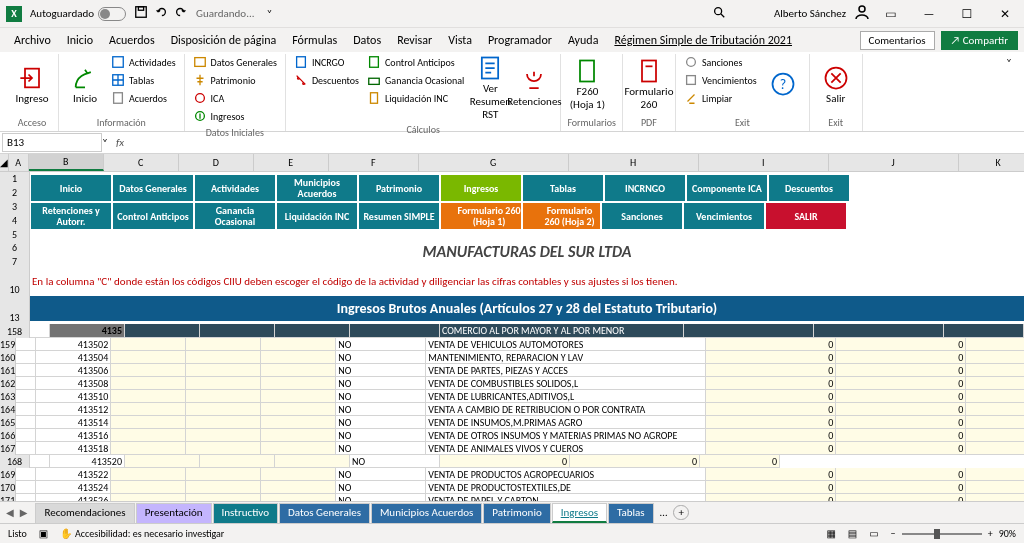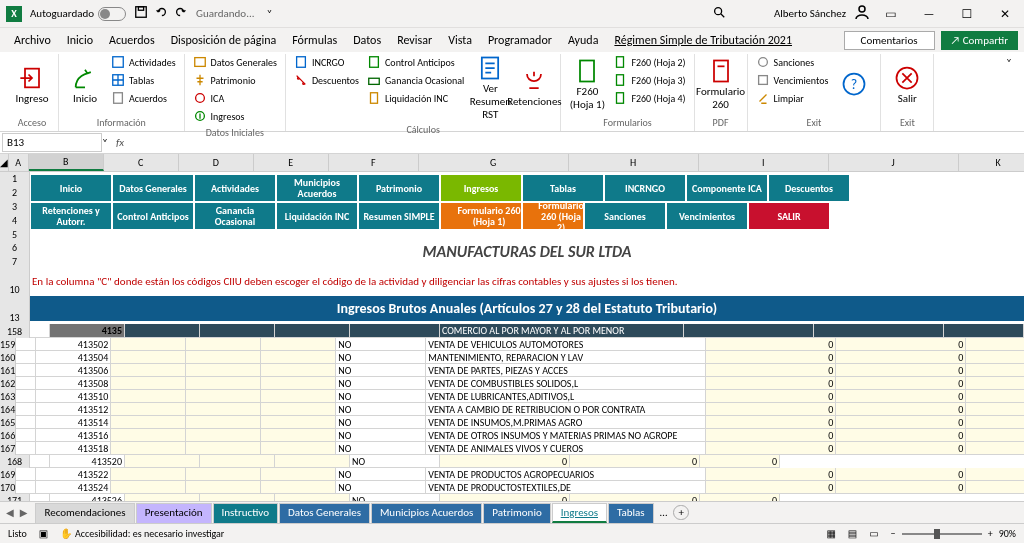--- a/index.html
+++ b/index.html
@@ -13,21 +13,21 @@
 .qat svg { width: 14px; height: 14px; }
 .filename { flex: 0 0 auto; margin-left: 20px; font-size: 11px; }
 .saving { color: #666; font-size: 11px; }
 .sp { flex: 1; }
 .winbtns { display: flex; gap: 12px; align-items: center; }
 .winbtns span { width: 26px; text-align: center; font-size: 12px; }
 .menubar { height: 24px; background: #f3f2f1; display: flex; align-items: center; padding: 0 6px; gap: 2px; }
 .menubar .mi { padding: 3px 8px; font-size: 12px; }
 .menubar .mi.addin { text-decoration: underline; }
 .menubar .right { margin-left: auto; display: flex; gap: 6px; }
-.btn-comments { border: 1px solid #aaa; background: #fff; padding: 2px 16px; font-size: 11px; }
+.btn-comments { border: 1px solid #aaa; background: #fff; padding: 2px 8px; font-size: 11px; }
 .btn-share { background: #107c41; color: #fff; padding: 3px 10px; font-size: 11px; border: none; }
 .ribbon { height: 80px; background: #fff; border-bottom: 1px solid #d4d4d4; display: flex; padding: 2px 6px 0 6px; }
 .rgroup { display: flex; flex-direction: column; border-right: 1px solid #e1e1e1; padding: 0 6px; }
 .rgroup-body { flex: 1; display: flex; gap: 4px; }
 .rgroup-label { text-align: center; font-size: 10px; color: #666; padding: 2px 0; }
 .big-btn { display: flex; flex-direction: column; align-items: center; justify-content: center; width: 40px; font-size: 11px; text-align: center; }
 .big-btn svg { width: 28px; height: 28px; }
 .col-btns { display: flex; flex-direction: column; gap: 2px; }
 .sm-btn { display: flex; align-items: center; gap: 4px; font-size: 10px; white-space: nowrap; padding: 1px 2px; }
 .sm-btn svg { width: 14px; height: 14px; }
@@ -262,40 +262,20 @@
     <div class="rgroup-label">Cálculos</div>
   </div>
   <div class="rgroup">
     <div class="rgroup-body">
       <div class="big-btn">
           <svg viewBox="0 0 24 24" style="color:#080">
             <rect x="6" y="3" width="12" height="18"></rect>
           </svg>
           <span>F260 (Hoja 1)</span>
         </div>
-      <div class="col-btns">
-        <div class="sm-btn">
-            <svg viewBox="0 0 16 16" style="color:#080">
-              <rect x="4" y="2" width="8" height="12"></rect>
-            </svg>
-            <span>F260 (Hoja 2)</span>
-          </div>
-        <div class="sm-btn">
-            <svg viewBox="0 0 16 16" style="color:#080">
-              <rect x="4" y="2" width="8" height="12"></rect>
-            </svg>
-            <span>F260 (Hoja 3)</span>
-          </div>
-        <div class="sm-btn">
-            <svg viewBox="0 0 16 16" style="color:#080">
-              <rect x="4" y="2" width="8" height="12"></rect>
-            </svg>
-            <span>F260 (Hoja 4)</span>
-          </div>
-      </div>
     </div>
     <div class="rgroup-label">Formularios</div>
   </div>
   <div class="rgroup">
     <div class="rgroup-body">
       <div class="big-btn">
           <svg viewBox="0 0 24 24" style="color:#c00">
             <rect x="6" y="3" width="12" height="18"></rect>
             <path d="M9 8 h6"></path>
           </svg>
@@ -403,21 +383,21 @@
             <div class="nav-btn nav-teal" style="width: 80px;">Componente ICA</div>
             <div class="nav-btn nav-teal" style="width: 80px;">Descuentos</div>
           </div>
         <div class="nav-row" id="nav2">
             <div class="nav-btn nav-teal" style="width: 80px;">Retenciones y Autorr.</div>
             <div class="nav-btn nav-teal" style="width: 80px;">Control Anticipos</div>
             <div class="nav-btn nav-teal" style="width: 80px;">Ganancia Ocasional</div>
             <div class="nav-btn nav-teal" style="width: 80px;">Liquidación INC</div>
             <div class="nav-btn nav-teal" style="width: 80px;">Resumen SIMPLE</div>
             <div class="nav-btn nav-orange" style="width: 80px;">Formulario 260 (Hoja 1)</div>
-            <div class="nav-btn nav-orange" style="width: 60px;">Formulario 260 (Hoja 2)</div>
+            <div class="nav-btn nav-orange" style="width: 77px;">Formulario 260 (Hoja 2)</div>
             <div class="nav-btn nav-teal" style="width: 80px;">Sanciones</div>
             <div class="nav-btn nav-teal" style="width: 80px;">Vencimientos</div>
             <div class="nav-btn nav-red" style="width: 80px;">SALIR</div>
           </div>
       </div>
       <div style="height:8px"></div>
       <div class="company-title">MANUFACTURAS DEL SUR LTDA</div>
       <div style="height:6px"></div>
       <div class="red-note">En la columna "C" donde están los códigos CIIU deben escoger el código de la actividad y diligenciar las cifras contables y sus ajustes si los tienen.</div>
       <div style="height:4px"></div>
@@ -623,20 +603,21 @@
       </div>
       <div style="display: flex;">
         <div class="rowh">171</div>
         <div class="data-row" style="flex:1">
           <div class="cell" style="width:20px"></div>
           <div class="cell r" style="width:75px">413526</div>
           <div class="cell cream" style="width:75px"></div>
           <div class="cell cream" style="width:75px"></div>
           <div class="cell cream" style="width:75px"></div>
           <div class="cell" style="width:90px">NO</div>
+          <div class="cell" style="width:280px">VENTA DE PAPEL Y CARTON</div>
           <div class="cell r cream" style="width:130px">0</div>
           <div class="cell r cream" style="width:130px">0</div>
           <div class="cell r cream" style="width:80px">0</div>
         </div>
       </div>
     </div>
 </div>
 
 <div class="sheet-tabs">
   <div class="st-nav">

